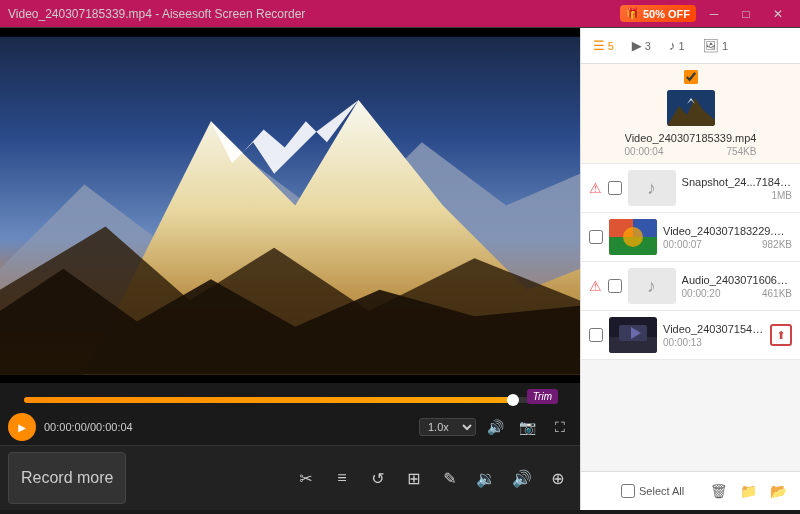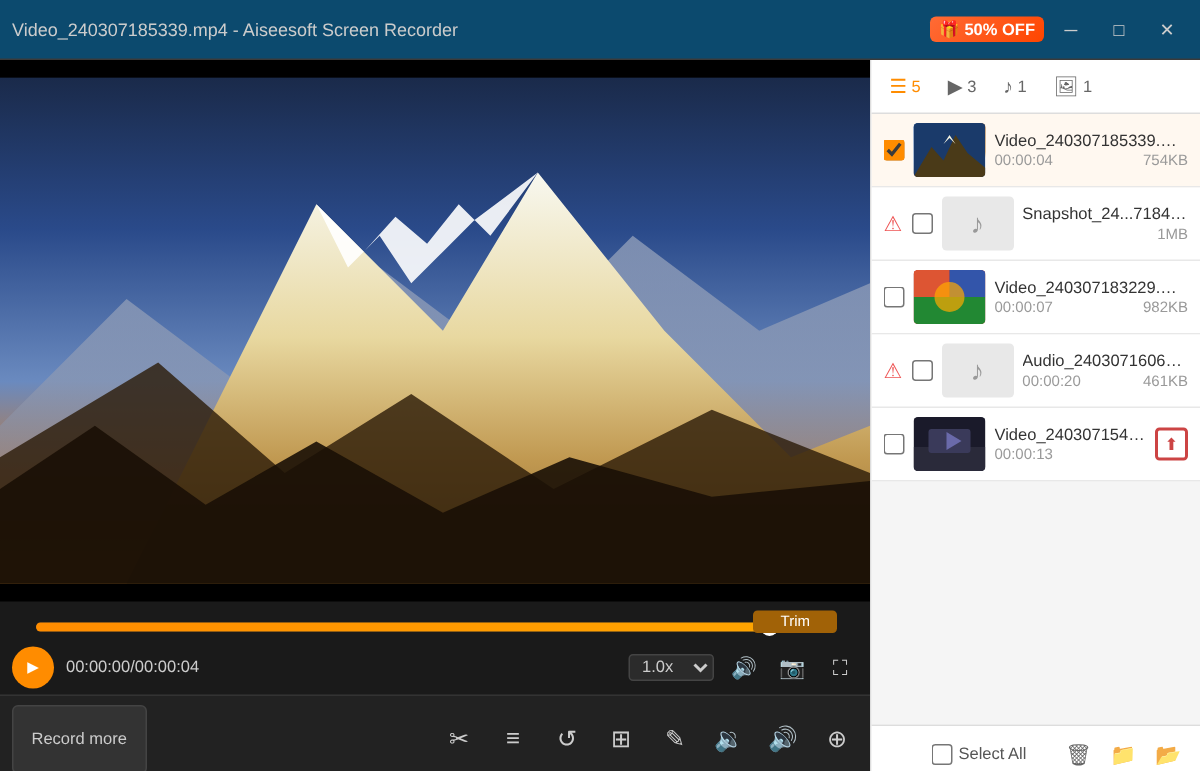--- a/index.html
+++ b/index.html
@@ -10,22 +10,22 @@
       font-family: 'Segoe UI', Arial, sans-serif;
       overflow: hidden;
       color: #fff;
     }
 
     
     #title-bar {
       display: flex;
       align-items: center;
       justify-content: space-between;
-      background: #0c4a6e;
-      height: 40px;
+      background: #be185d;
+      height: 28px;
       padding: 0 8px;
       border-bottom: 1px solid #3a3a3a;
     }
     #title-bar-left {
       display: flex;
       align-items: center;
       gap: 8px;
     }
     #title-bar-right {
       display: flex;
@@ -180,21 +180,21 @@
       align-items: center;
       padding: 6px 8px;
       background: #222;
       border-top: 1px solid #333;
       gap: 8px;
     }
     .action-btn {
       background: #333;
       border: 1px solid #444;
       color: #ccc;
-      font-size: 11px;
+      font-size: 16px;
       padding: 16px 12px;
       border-radius: 4px;
       cursor: pointer;
       white-space: nowrap;
     }
     .action-btn.primary {
       background: transparent;
       border: 1px solid #ff8c00;
       color: #ff8c00;
     }
@@ -256,21 +256,21 @@
     .file-item {
       display: flex;
       align-items: center;
       padding: 6px 8px;
       border-bottom: 1px solid #e8e8e8;
       background: #fff;
       gap: 6px;
       cursor: pointer;
       position: relative;
     }
-    .file-item.selected { background: #fff8f0; }
+    .file-item.selected { background: #fff8f0; flex-direction: column; }
     .file-checkbox {
       width: 14px;
       height: 14px;
       accent-color: #ff8c00;
       cursor: pointer;
     }
     .file-thumb {
       width: 48px;
       height: 36px;
       border-radius: 3px;
@@ -410,21 +410,21 @@
 
         <polygon points="0,320 0,240 100,180 180,250 260,200 350,260 450,210 550,250 550,320" fill="#2a1a08" opacity="0.8"></polygon>
         <polygon points="0,320 0,260 60,220 130,270 200,230 280,275 360,240 450,265 550,255 550,320" fill="#1a1005" opacity="0.9"></polygon>
       </svg>
     </div>
 
     <div style="padding: 6px 12px 2px; background: #1a1a1a;">
       <div id="timeline-bar" style="position:relative;">
         <div id="timeline-progress" style="width: 92%;"></div>
         <div id="timeline-thumb" style="left: calc(92% - 6px); right: auto;"></div>
-        <button id="trim-btn" class="action-btn" style="position:absolute;right:-2px;top:-8px;background:#a16207;color:#fff;border:none;border-radius:3px;font-size:10px;padding:2px 18px;cursor:pointer;">Trim</button>
+        <button id="trim-btn" class="action-btn" style="position:absolute;right:-2px;top:-8px;background:#701a75;color:#fff;border:none;border-radius:3px;font-size:10px;padding:2px 6px;cursor:pointer;font-style:italic;">Trim</button>
       </div>
     </div>
 
     <div id="controls-row">
       <button class="play-btn">▶</button>
       <span id="time-display">
         <span>00:00:00</span>/<span>00:00:04</span>
       </span>
       <div class="ctrl-spacer"></div>
       <select class="speed-select">

